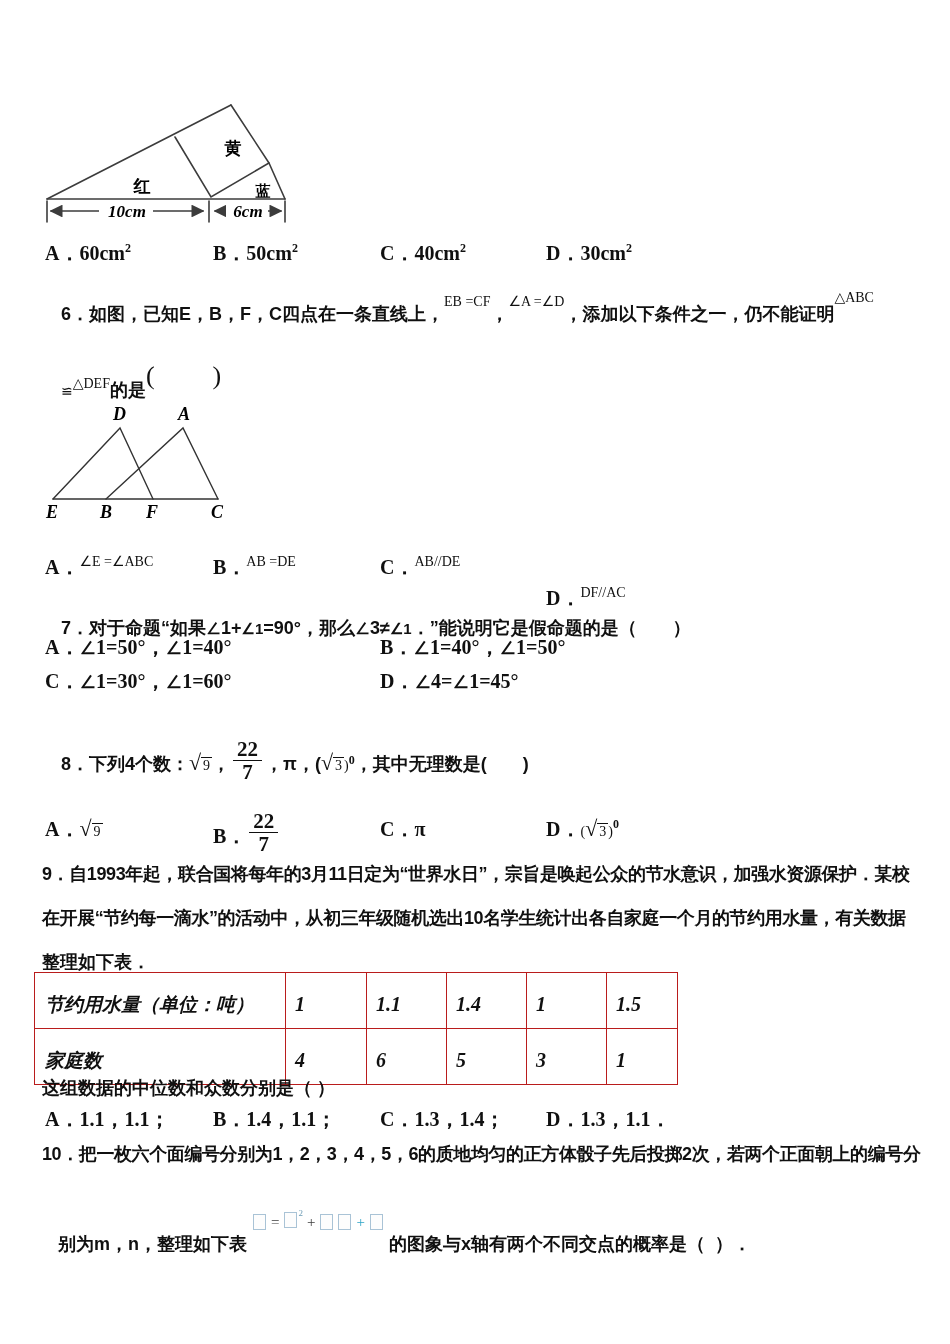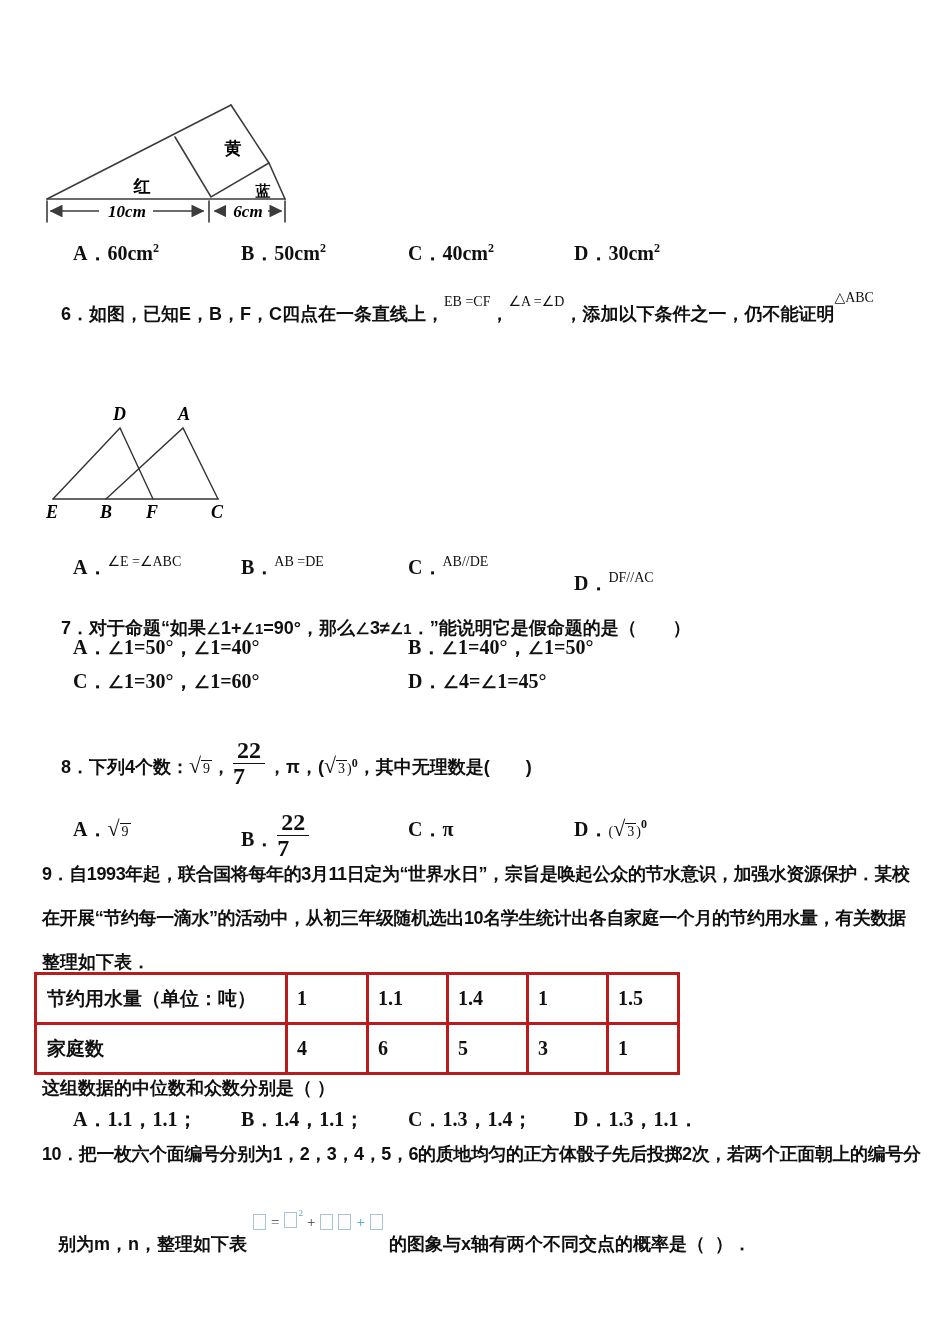--- a/index.html
+++ b/index.html
@@ -7,34 +7,34 @@
         font-family:"Liberation Serif",serif;overflow:hidden;}
   .line{position:absolute;white-space:pre;}
   .cjk{font-size:18px;font-weight:700;font-family:"Liberation Sans",sans-serif;}
   .cjk-sm{font-size:15px;font-weight:700;font-family:"Liberation Sans",sans-serif;}
   .long .cjk{font-size:18px;letter-spacing:-0.4px;}
   .fml{font-size:14px;font-weight:400;font-family:"Liberation Serif",serif;}
   .r8{position:relative;top:-8px;}
   .r12{position:relative;top:-12px;}
   .r14{position:relative;top:-14px;}
   .r18{position:relative;top:-18px;}
-  .opt{font-weight:700;font-size:20px;margin-left:28px;}
+  .opt{font-weight:700;font-size:20px;}
   .lb{font-weight:700;font-size:20px;}
   .sp{font-size:12px;font-weight:700;}
   .bigparen{font-size:26px;font-weight:400;letter-spacing:2px;}
   .sqrt{font-weight:400;}
   .sqrt .rad{font-size:22px;}
   .sqrt .ol{border-top:1.6px solid #101010;padding:0 2px;}
-  .frac{display:inline-block;text-align:left;font-size:24px;font-weight:700;
+  .frac{display:inline-block;text-align:center;font-size:21px;font-weight:700;
         line-height:1.05;vertical-align:middle;position:relative;top:-6px;margin:0 3px;}
   .frac .num{display:block;padding:0 4px;border-bottom:1.8px solid #101010;}
   .frac .den{display:block;}
   .tbl{position:absolute;left:34px;top:972px;border-collapse:collapse;table-layout:fixed;}
-  .tbl td{border:3px solid #b91c1c;height:47px;padding:0 0 0 10px;vertical-align:middle;
-          font-size:19px;font-weight:700;font-family:"Liberation Sans",sans-serif;}
+  .tbl td{border:1px solid #b91c1c;height:47px;padding:8px 0 0 10px;vertical-align:middle;
+          font-size:19px;font-weight:700;font-family:"Liberation Sans",sans-serif;font-style:italic;}
   .tbl td.num{font-family:"Liberation Serif",serif;font-size:20px;padding-left:9px;}
   .q10f{display:inline-flex;align-items:center;gap:5px;position:relative;top:-20px;margin:0 6px;}
   .box{display:inline-block;width:11px;height:14px;border:1.4px solid var(--box-b,#a9c3d6);background:#fdfdfd;}
   .fop{font-size:15px;font-weight:400;color:#3c3c3c;}
   .op2{color:var(--plus-a,#2ea4c6);}
   .bsup{font-size:9px;color:#6d9cb5;position:relative;top:-6px;left:1px;}
   svg text{font-family:"Liberation Serif",serif;}
   svg text.zh{font-family:"Liberation Sans",sans-serif;font-weight:700;}
   svg text.it{font-style:italic;font-weight:700;}
 </style>
@@ -68,39 +68,42 @@
   </svg>
 
   <div class="line opt" style="left:45px;top:240px"><span class="lb">A．</span><span class="lb">60cm</span><sup class="sp">2</sup></div>
   <div class="line opt" style="left:213px;top:240px"><span class="lb">B．</span><span class="lb">50cm</span><sup class="sp">2</sup></div>
   <div class="line opt" style="left:380px;top:240px"><span class="lb">C．</span><span class="lb">40cm</span><sup class="sp">2</sup></div>
   <div class="line opt" style="left:546px;top:240px"><span class="lb">D．</span><span class="lb">30cm</span><sup class="sp">2</sup></div>
 
   <div class="line" style="left:45px;top:284px">
     <span class="cjk">6．如图，已知E，B，F，C四点在一条直线上，</span><span class="fml r14">EB =CF</span><span class="cjk">，</span><span class="fml r14">∠A =∠D</span><span class="cjk">，添加以下条件之一，仍不能证明</span><span class="fml r18">△ABC</span>
   </div>
+  <div class="line" style="left:45px;top:352px">
+    <span class="fml">≌</span><span class="fml r8">△DEF</span><span class="cjk">的是</span><span class="fml bigparen r12">(　　)</span>
+  </div>
 
   <svg style="position:absolute;left:40px;top:400px" width="205" height="126" viewBox="0 0 205 126">
     <g stroke="#333333" stroke-width="1.4" fill="none" stroke-linecap="round">
       <path d="M13,99 L178,99"></path>
       <path d="M13,99 L80,28 L113,99"></path>
       <path d="M66,99 L143,28 L178,99"></path>
     </g>
     <text class="it" x="73" y="20" font-size="18">D</text>
     <text class="it" x="138" y="20" font-size="18">A</text>
     <text class="it" x="6" y="118" font-size="18">E</text>
     <text class="it" x="60" y="118" font-size="18">B</text>
     <text class="it" x="106" y="118" font-size="18">F</text>
     <text class="it" x="171" y="118" font-size="18">C</text>
   </svg>
 
   <div class="line opt" style="left:45px;top:554px"><span class="lb">A．</span><span class="fml r8">∠E =∠ABC</span></div>
   <div class="line opt" style="left:213px;top:554px"><span class="lb">B．</span><span class="fml r8">AB =DE</span></div>
   <div class="line opt" style="left:380px;top:554px"><span class="lb">C．</span><span class="fml r8">AB//DE</span></div>
-  <div class="line opt" style="left:546px;top:570px"><span class="lb">D．</span><span class="fml r8">DF//AC</span></div>
+  <div class="line opt" style="left:546px;top:585px"><span class="lb">D．</span><span class="fml r8">DF//AC</span></div>
 
   <div class="line" style="left:45px;top:598px">
     <span class="cjk">7．对于命题“如果∠1+</span><span class="cjk-sm">∠1</span><span class="cjk">=90°，那么∠3≠</span><span class="cjk-sm">∠1</span><span class="cjk">．”能说明它是假命题的是（　　）</span>
   </div>
   <div class="line opt" style="left:45px;top:634px"><span class="lb">A．</span><span class="lb">∠1=50°，∠1=40°</span></div>
   <div class="line opt" style="left:380px;top:634px"><span class="lb">B．</span><span class="lb">∠1=40°，∠1=50°</span></div>
   <div class="line opt" style="left:45px;top:668px"><span class="lb">C．</span><span class="lb">∠1=30°，∠1=60°</span></div>
   <div class="line opt" style="left:380px;top:668px"><span class="lb">D．</span><span class="lb">∠4=∠1=45°</span></div>
 
   <div class="line" style="left:45px;top:726px">

